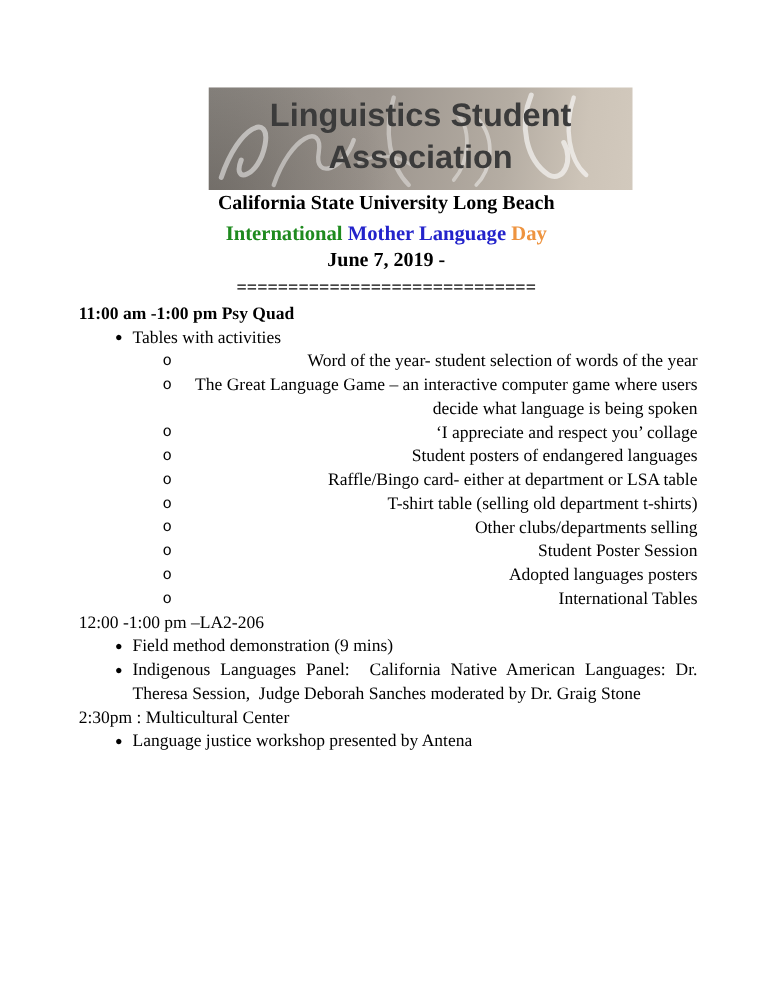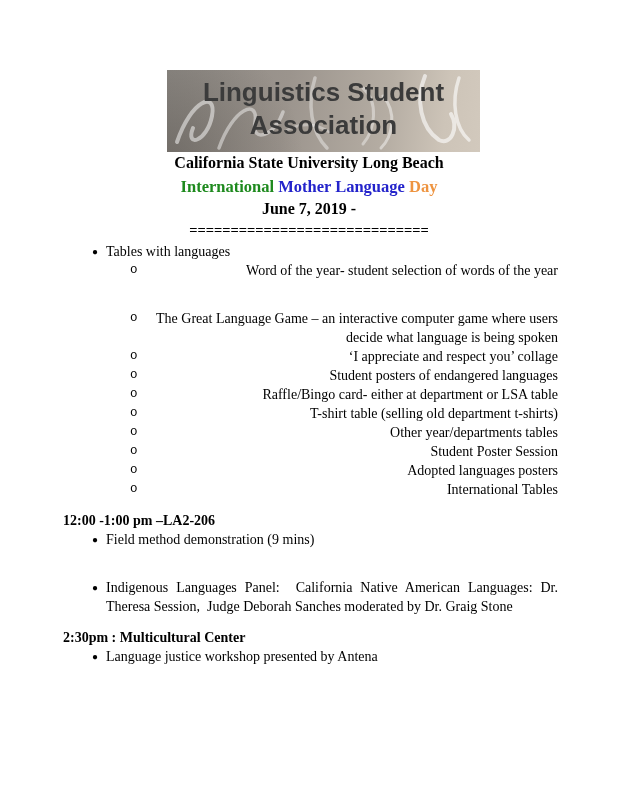--- a/index.html
+++ b/index.html
@@ -1,46 +1,46 @@
 <!DOCTYPE html>
 <html><head>
 <meta charset="utf-8">
 <style>
   html,body{margin:0;padding:0;background:#fff;}
   .page{position:relative;width:618px;height:800px;background:#ffffff;overflow:hidden;
         font-family:"Liberation Serif",serif;color:#000;}
 
   
-  .banner{position:absolute;left:167px;top:70px;width:313px;height:82px;overflow:hidden;
+  .banner{position:absolute;left:167px;top:70px;width:339px;height:82px;overflow:hidden;
     background:
       radial-gradient(circle at 0% 115%, rgba(62,57,52,.38), rgba(62,57,52,0) 42%),
       linear-gradient(97deg,#8e8a85 0%,#9b948d 38%,#b5ada3 70%,#cdc4b8 88%,#d2c9bd 100%);}
   .banner svg{position:absolute;left:0;top:0;}
   .banner-text{position:relative;padding-top:6px;text-align:center;
     font-family:"Liberation Sans",sans-serif;font-weight:bold;font-size:26px;
     line-height:33px;color:#3b3b3b;}
 
   
   .t{position:absolute;left:0;width:618px;text-align:center;font-weight:bold;}
   .t-univ{top:154px;font-size:16px;}
   .t-event{top:177px;font-size:16.5px;}
   .t-date{top:200px;font-size:16px;}
   .t-sep{top:222px;font-size:14.5px;letter-spacing:0;}
 
   
   .content{position:absolute;left:63px;top:242px;width:495px;font-size:14px;line-height:19px;}
   .h{font-weight:bold;}
-  .h.reg{font-weight:bold;margin-top:12px;}
+  .h.reg{font-weight:normal;}
   .row{position:relative;}
   .row .tx{margin-left:43px;}
   .row.l2 .tx{margin-left:80px;text-align:right;}
   .m1{position:absolute;left:29px;top:0;font-size:10px;line-height:19px;}
   .m2{position:absolute;left:67px;top:0;font-family:"Liberation Mono",monospace;
       font-size:12.5px;line-height:19px;}
-  .just{text-align:justify;white-space:pre-wrap;margin-top:29px;}
+  .just{text-align:justify;white-space:pre-wrap;}
   .bold{font-weight:bold;}
   .gray{color:#595959;}
 </style>
 </head>
 <body>
 
 <div class="page">
 
   <div class="banner">
     <svg width="313" height="82" viewBox="0 0 313 82">
@@ -63,24 +63,25 @@
 
   <div class="t t-univ">California State University Long Beach</div>
 
   <div class="t t-event"><span style="color:#1e8a1e">International</span><span style="color:#2323cb"> Mother Language </span><span style="color:#ee9440">Day</span></div>
 
   <div class="t t-date">June 7, 2019 -</div>
   <div class="t t-sep">=============================</div>
 
   <div class="content">
 
+    <div class="h">11:00 am -1:00 pm Psy Quad</div>
 
     <div class="row l1">
       <span class="m1">●</span>
-      <div class="tx">Tables with languages</div>
+      <div class="tx">Tables with activities</div>
     </div>
 
     <div class="row l2">
       <span class="m2">o</span>
       <div class="tx">Word of the year- student selection of words of the year</div>
     </div>
     <div class="row l2">
       <span class="m2">o</span>
       <div class="tx just">The Great Language Game – an interactive computer game where users decide what language is being spoken</div>
     </div>
@@ -95,21 +96,21 @@
     <div class="row l2">
       <span class="m2">o</span>
       <div class="tx">Raffle/Bingo card- either at department or LSA table</div>
     </div>
     <div class="row l2">
       <span class="m2">o</span>
       <div class="tx">T-shirt table (selling old department t-shirts)</div>
     </div>
     <div class="row l2">
       <span class="m2">o</span>
-      <div class="tx">Other year/departments tables</div>
+      <div class="tx">Other clubs/departments selling</div>
     </div>
     <div class="row l2">
       <span class="m2">o</span>
       <div class="tx">Student Poster Session</div>
     </div>
     <div class="row l2">
       <span class="m2">o</span>
       <div class="tx">Adopted languages posters</div>
     </div>
     <div class="row l2">

